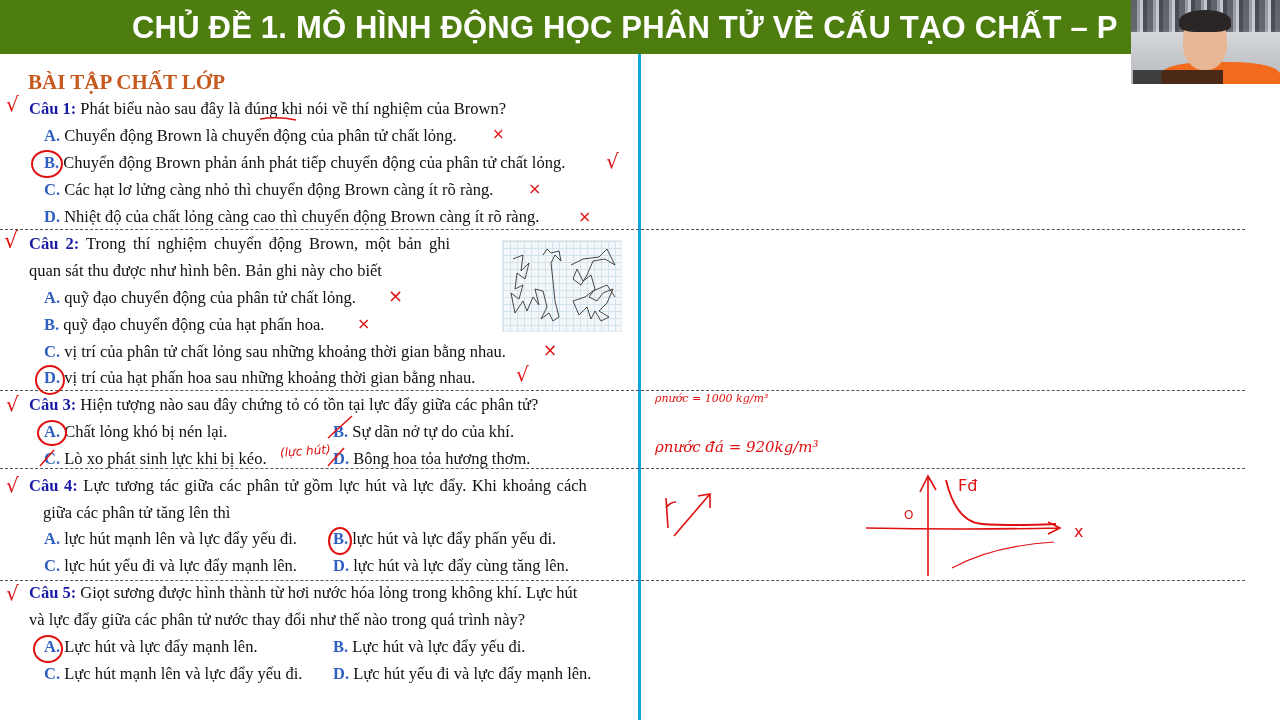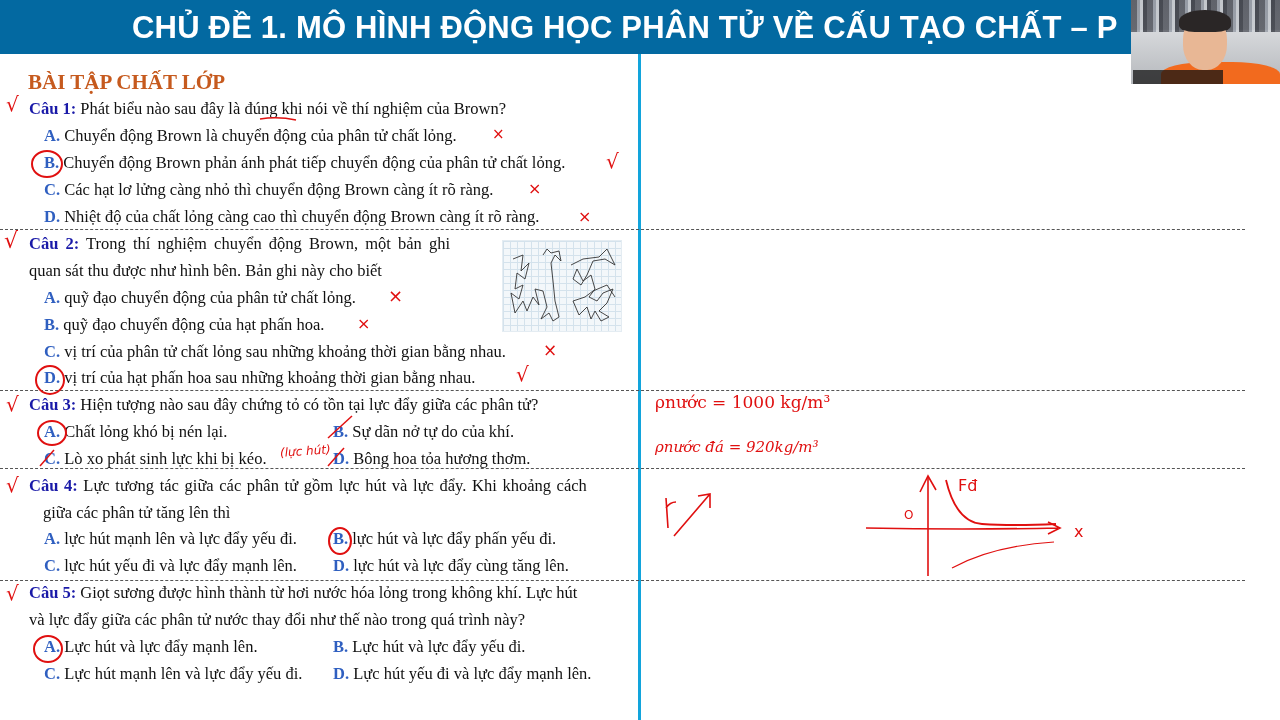--- a/index.html
+++ b/index.html
@@ -2,21 +2,21 @@
 <html><head>
   <meta charset="utf-8">
   <style>
     html, body { margin:0; padding:0; }
     body {
       width:1280px; height:720px; position:relative; overflow:hidden;
       background:#ffffff; font-family:"Liberation Serif", serif; color:#111;
     }
     .header {
       position:absolute; left:0; top:0; width:1268px; height:54px;
-      background:#0369a1;
+      background:#4d7c0f;
     }
     .header-title {
       position:absolute; left:132px; top:10px; white-space:nowrap;
       font-family:"Liberation Sans", sans-serif; font-weight:bold;
       font-size:31px; color:#ffffff; letter-spacing:0.2px;
     }
     .webcam {
       position:absolute; left:1131px; top:0; width:149px; height:84px;
       background:linear-gradient(180deg,#7c7f86 0%,#9fa3a8 35%,#d7d9dc 36%,#b5b8bc 100%);
       overflow:hidden;
@@ -166,21 +166,21 @@
     <path d="M2 18 L16 2" stroke="#e01010" stroke-width="1.5" fill="none"></path>
   </svg>
 <svg class="hand" style="left:326px;top:446px" width="22" height="22">
     <path d="M2 20 L18 2" stroke="#e01010" stroke-width="1.5" fill="none"></path>
   </svg>
 <div class="mark" style="left:280px;top:444px;font-size:12px;font-style:italic;transform:rotate(-4deg)">(lực hút)</div>
 
 <div class="circle" style="left:328px;top:527px;width:20px;height:24px"></div>
 <div class="circle" style="left:33px;top:635px;width:26px;height:24px"></div>
 
-<div class="mark" style="left:655px;top:392px;font-size:17px;font-family:'DejaVu Serif',serif">ρnước = 1000 kg/m³</div>
+<div class="mark" style="left:655px;top:392px;font-size:11px;font-style:italic;font-family:'DejaVu Serif',serif">ρnước = 1000 kg/m³</div>
 <div class="mark" style="left:655px;top:438px;font-size:15px;font-style:italic;font-family:'DejaVu Serif',serif">ρnước đá = 920kg/m³</div>
 
 <div class="hand" style="left:660px;top:488px">
   <svg width="60" height="50">
     <path d="M6 10 L8 40 M6 20 Q10 14 16 14" stroke="#e01010" stroke-width="1.6" fill="none"></path>
     <path d="M14 48 L50 6 M38 8 L50 6 L50 20" stroke="#e01010" stroke-width="1.6" fill="none"></path>
   </svg>
 </div>
 
 <div class="hand" style="left:862px;top:472px">

